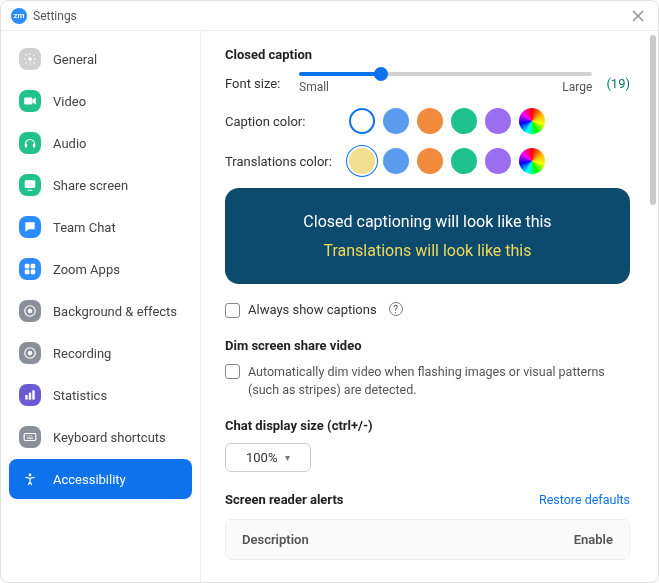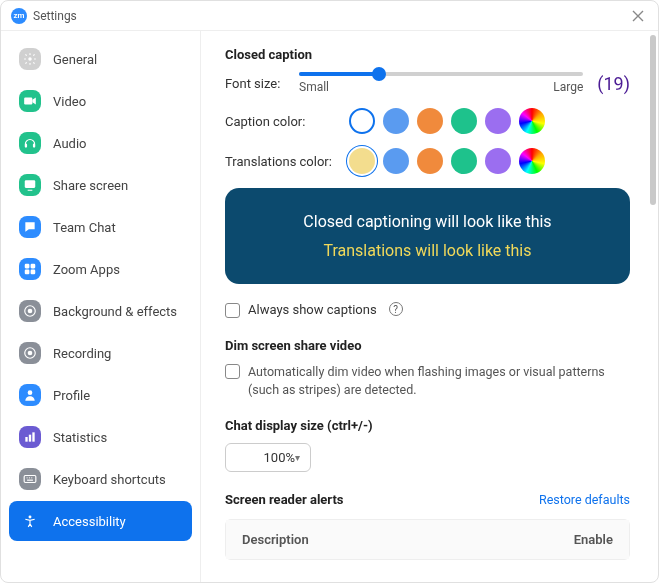--- a/index.html
+++ b/index.html
@@ -120,21 +120,21 @@
 .slider-thumb {
   position: absolute;
   left: 28%;
   top: 50%;
   width: 14px; height: 14px;
   background: #0e72ed;
   border-radius: 50%;
   transform: translate(-50%, -50%);
 }
 .slider-labels { display: flex; justify-content: space-between; font-size: 12px; color: #555; margin-top: 4px; }
-.fontsize-value { color: #4c1d95; font-size: 18px; }
+.fontsize-value { color: #0f766e; font-size: 13px; }
 .swatches { display: flex; gap: 8px; }
 .swatch {
   width: 26px; height: 26px; border-radius: 50%;
   cursor: pointer;
 }
 .swatch.outlined { border: 2px solid #0e72ed; background: #fff; }
 .swatch.rainbow {
   background: conic-gradient(red, orange, yellow, lime, cyan, blue, magenta, red);
 }
 .preview {
@@ -169,24 +169,24 @@
   border-radius: 50%;
   align-items: center; justify-content: center;
   font-size: 10px; color: #555;
   margin-left: 4px;
 }
 .divider { margin: 20px 0; }
 .dim-desc { font-size: 12.5px; color: #555; line-height: 1.4; }
 .select {
   display: inline-flex;
   align-items: center;
-  justify-content: flex-end;
+  justify-content: space-between;
   border: 1px solid #ccc;
   border-radius: 6px;
-  padding: 6px 10px;
+  padding: 6px 20px;
   width: 86px;
   font-size: 13px;
   cursor: pointer;
   color: #333;
 }
 .select .chev { color: #777; font-size: 10px; }
 .sr-header {
   display: flex;
   justify-content: space-between;
   align-items: baseline;
@@ -289,29 +289,20 @@
         <span>Background &amp; effects</span>
       </div>
       <div class="sidebar-item">
         <span class="icon" style="background: rgb(138, 143, 152);">
           <svg width="14" height="14" viewBox="0 0 24 24" fill="#fff">
             <circle cx="12" cy="12" r="9" fill="none" stroke="#fff" stroke-width="2"></circle>
             <circle cx="12" cy="12" r="4"></circle>
           </svg>
         </span>
         <span>Recording</span>
-      </div>
-      <div class="sidebar-item">
-        <span class="icon" style="background: rgb(45, 140, 255);">
-          <svg width="14" height="14" viewBox="0 0 24 24" fill="#fff">
-            <circle cx="12" cy="8" r="4"></circle>
-            <path d="M4 22c0-4.4 3.6-8 8-8s8 3.6 8 8"></path>
-          </svg>
-        </span>
-        <span>Profile</span>
       </div>
       <div class="sidebar-item">
         <span class="icon" style="background: rgb(107, 91, 210);">
           <svg width="14" height="14" viewBox="0 0 24 24" fill="#fff">
             <rect x="4" y="12" width="4" height="8"></rect>
             <rect x="10" y="8" width="4" height="12"></rect>
             <rect x="16" y="4" width="4" height="16"></rect>
           </svg>
         </span>
         <span>Statistics</span>

